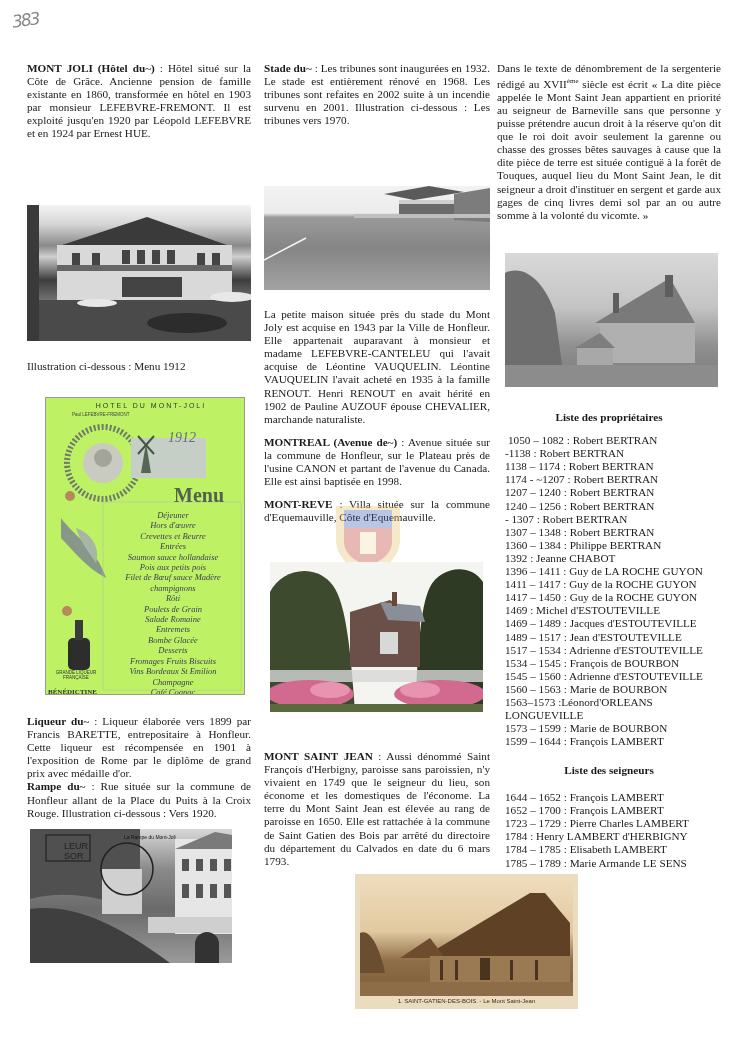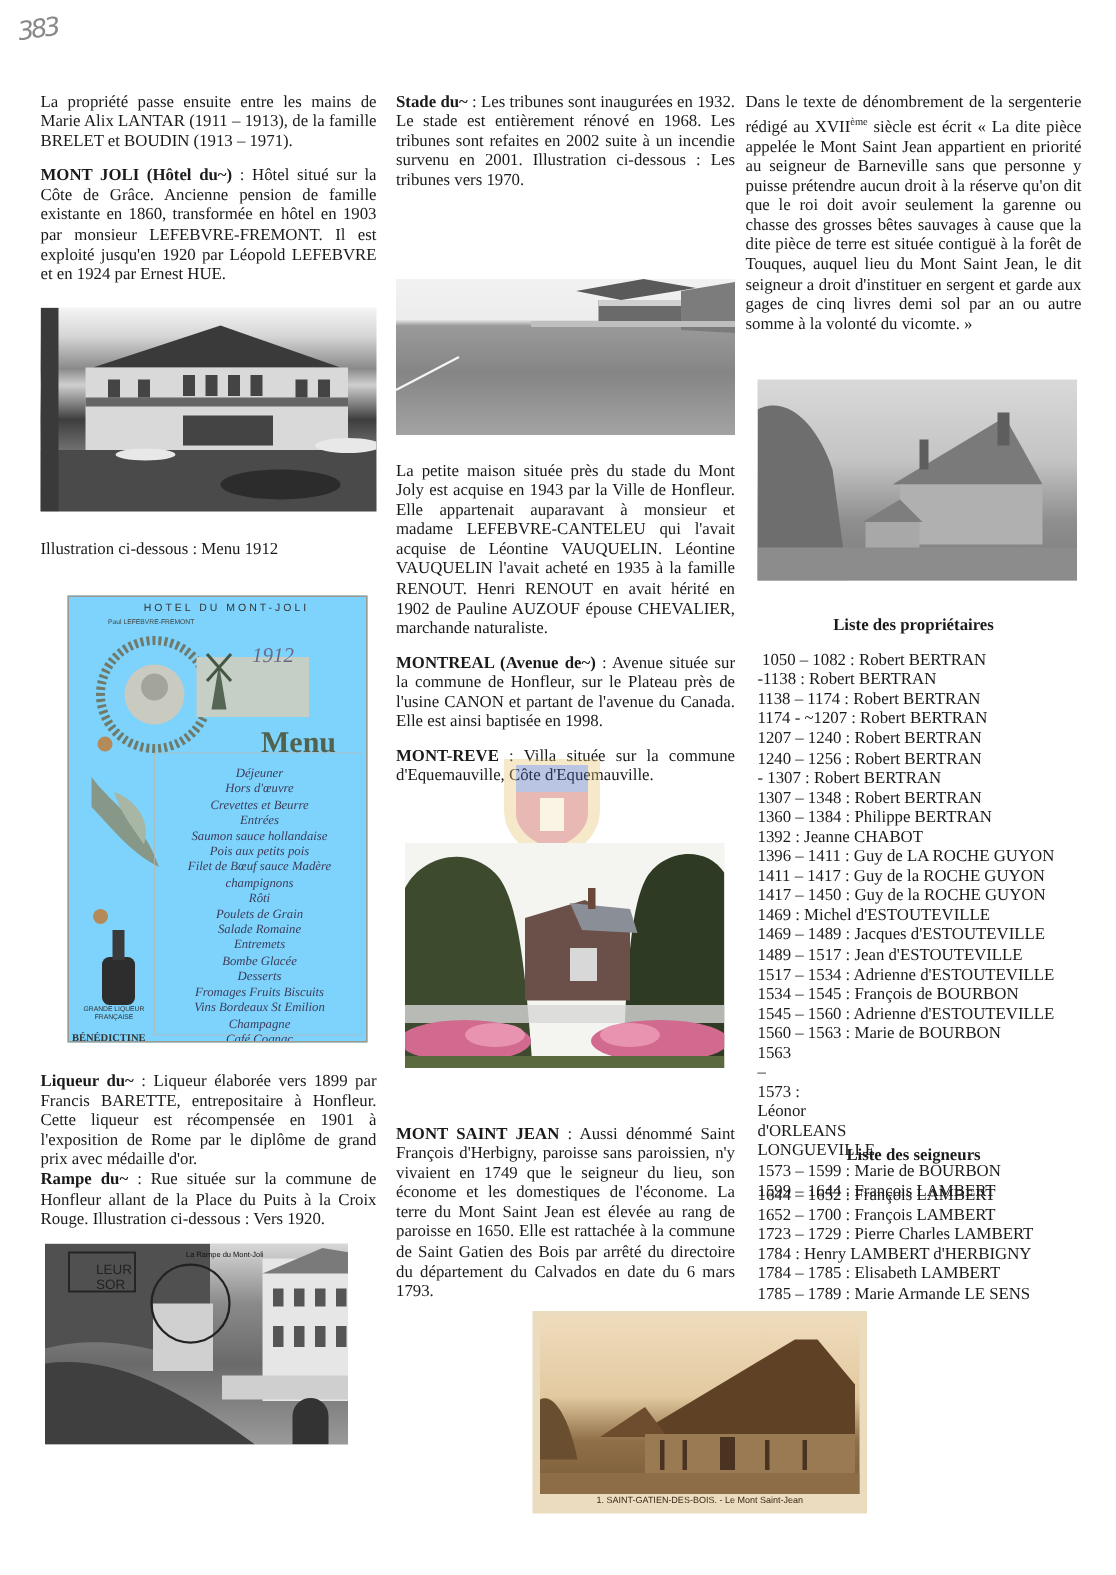--- a/index.html
+++ b/index.html
@@ -8,31 +8,30 @@
   .col{position:absolute;font-size:11.2px;line-height:13.1px;}
   .col p{margin:0 0 10px 0;text-align:justify;}
   .col p.tight{margin-bottom:0;}
   b{font-weight:bold;}
   .it{}
   .photo{position:absolute;overflow:hidden;}
   .bw{background:linear-gradient(180deg,#eaeaea 0%,#bdbdbd 35%,#6f6f6f 60%,#5a5a5a 100%);}
   .list{margin:0;padding:0;list-style:none;}
   .list li{white-space:nowrap;}
   .list-title{text-align:center;font-weight:bold;margin:0 0 10px 0;}
-  .jus{display:flex;justify-content:flex-end;flex-direction:column;}
+  .jus{display:flex;justify-content:flex-start;}
   .caption{position:absolute;font-size:6px;color:#3a2a18;font-family:"Liberation Sans",sans-serif;text-align:center;}
   sup{font-size:7px;}
 </style>
 </head>
 <body>
 
 <div class="pagenum">383</div>
 
 <div class="col" style="left:27px;top:62px;width:224px;">
-  <p>La propriété passe ensuite entre les mains de Marie Alix LANTAR (1911 – 1913), de la famille BRELET et BOUDIN (1913 – 1971).</p>
   <p><b>MONT JOLI (Hôtel du~)</b><span> : Hôtel situé sur la Côte de Grâce. Ancienne pension de famille existante en 1860, transformée en hôtel en 1903 par monsieur LEFEBVRE-FREMONT. Il est exploité jusqu'en 1920 par Léopold LEFEBVRE et en 1924 par Ernest HUE.</span></p>
 </div>
 
 <div class="photo" style="left:27px;top:205px;width:224px;height:136px;background:linear-gradient(180deg,#f4f4f4 0%,#d6d6d6 14%,#8a8a8a 30%,#cfcfcf 38%,#3e3e3e 55%,#777 72%,#5c5c5c 100%);">
   <svg width="224" height="136">
     <polygon points="35,40 120,12 200,40" fill="#3a3a3a"></polygon>
     <rect x="30" y="40" width="175" height="70" fill="#d9d9d9"></rect>
     <rect x="30" y="60" width="175" height="6" fill="#666"></rect>
     <g fill="#444">
       <rect x="45" y="48" width="8" height="12"></rect>
@@ -50,21 +49,21 @@
     <ellipse cx="205" cy="92" rx="22" ry="5" fill="#e8e8e8"></ellipse>
     <ellipse cx="160" cy="118" rx="40" ry="10" fill="#2c2c2c"></ellipse>
     <rect x="0" y="0" width="12" height="136" fill="#3a3a3a"></rect>
   </svg>
 </div>
 
 <div class="col" style="left:27px;top:360px;width:224px;">
   <p>Illustration ci-dessous : Menu 1912</p>
 </div>
 
-<div class="photo" style="left:45px;top:397px;width:198px;height:296px;background:#7dd3fc;border:1px solid #9a9a90;">
+<div class="photo" style="left:45px;top:397px;width:198px;height:296px;background:#bef264;border:1px solid #9a9a90;">
   <div style="position:absolute;left:30px;top:4px;width:150px;text-align:center;font-size:7px;letter-spacing:2px;color:#333;font-family:'Liberation Sans',sans-serif;">HOTEL DU MONT-JOLI</div>
   <div style="position:absolute;left:26px;top:14px;font-size:4.5px;color:#444;font-family:'Liberation Sans',sans-serif;">Paul LEFEBVRE-FREMONT</div>
   <svg width="198" height="296" style="position:absolute;left:0;top:0;">
     <circle cx="57" cy="65" r="36" fill="none" stroke="#6f7a6a" stroke-width="6" stroke-dasharray="2 2"></circle>
     <circle cx="57" cy="65" r="20" fill="#c9cac0"></circle>
     <circle cx="57" cy="60" r="9" fill="#a4a59a"></circle>
     <rect x="85" y="40" width="75" height="40" fill="#c6cfc5"></rect>
     <polygon points="95,75 100,45 105,75" fill="#556655"></polygon>
     <line x1="92" y1="38" x2="108" y2="56" stroke="#445544" stroke-width="2"></line>
     <line x1="108" y1="38" x2="92" y2="56" stroke="#445544" stroke-width="2"></line>

